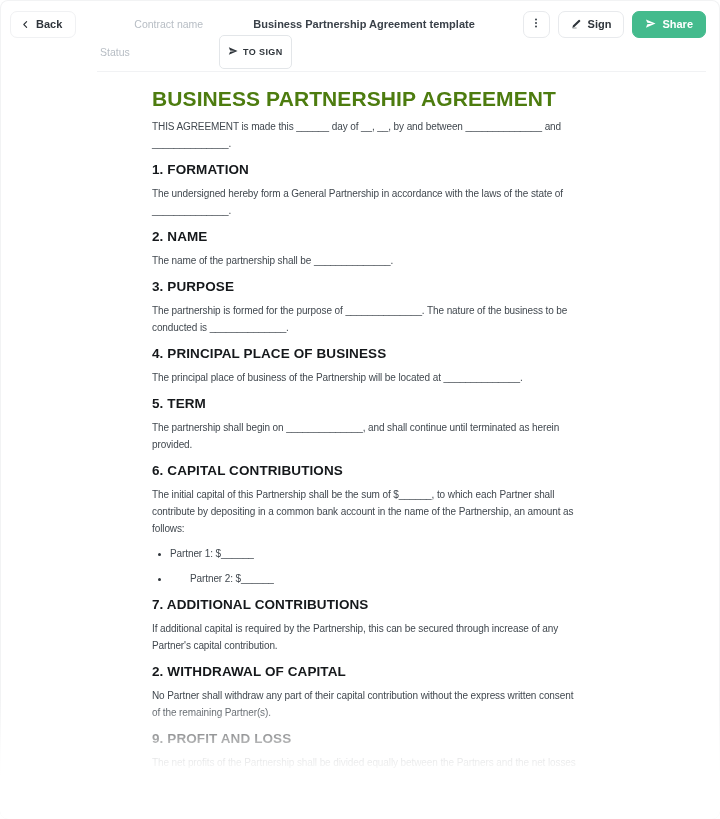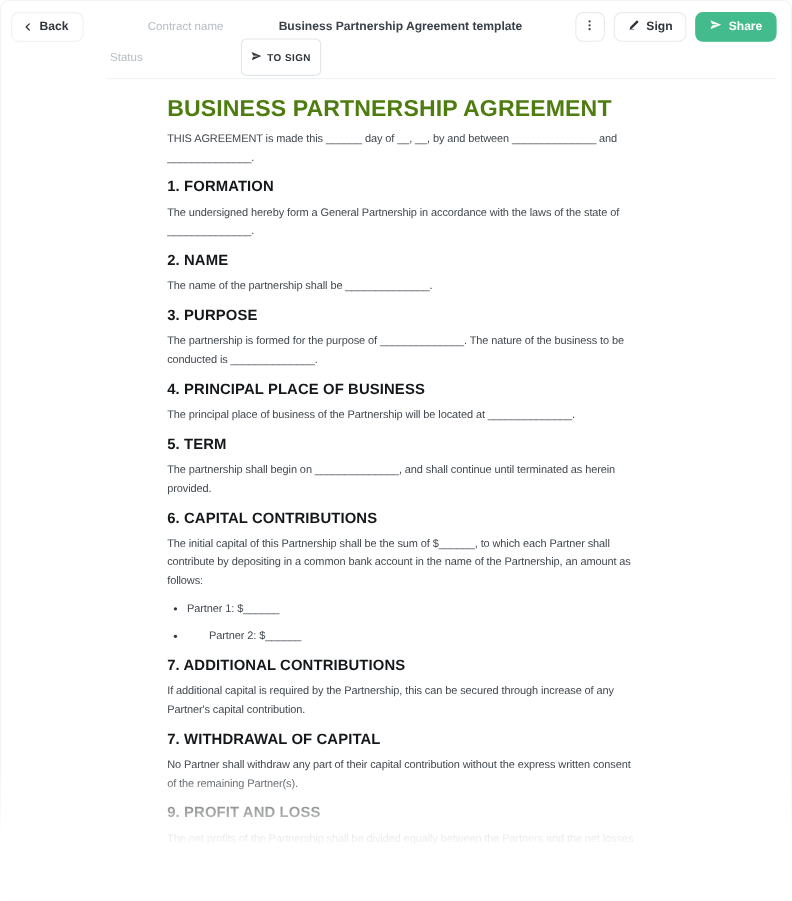--- a/index.html
+++ b/index.html
@@ -195,21 +195,21 @@
         <li>Partner 2: $______</li>
       </ul>
     </section>
 
     <section class="doc-section">
       <h2>7. ADDITIONAL CONTRIBUTIONS</h2>
       <p>If additional capital is required by the Partnership, this can be secured through increase of any Partner's capital contribution.</p>
     </section>
 
     <section class="doc-section">
-      <h2>7. WITHDRAWAL OF CAPITAL</h2>
+      <h2>2. WITHDRAWAL OF CAPITAL</h2>
       <p>No Partner shall withdraw any part of their capital contribution without the express written consent of the remaining Partner(s).</p>
     </section>
 
     <section class="doc-section">
       <h2>9. PROFIT AND LOSS</h2>
       <p>The net profits of the Partnership shall be divided equally between the Partners and the net losses shall be borne equally by them.</p>
     </section>
   </main>
 
   <div class="fade-overlay"></div>

